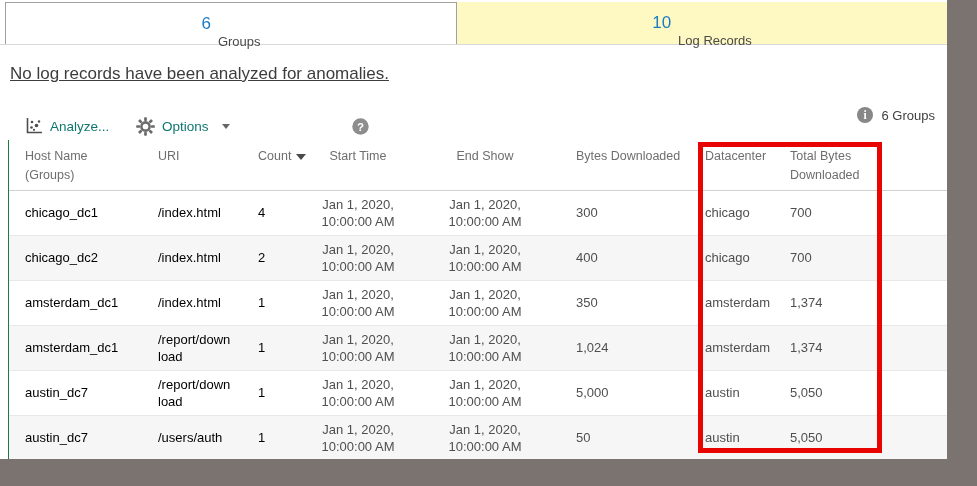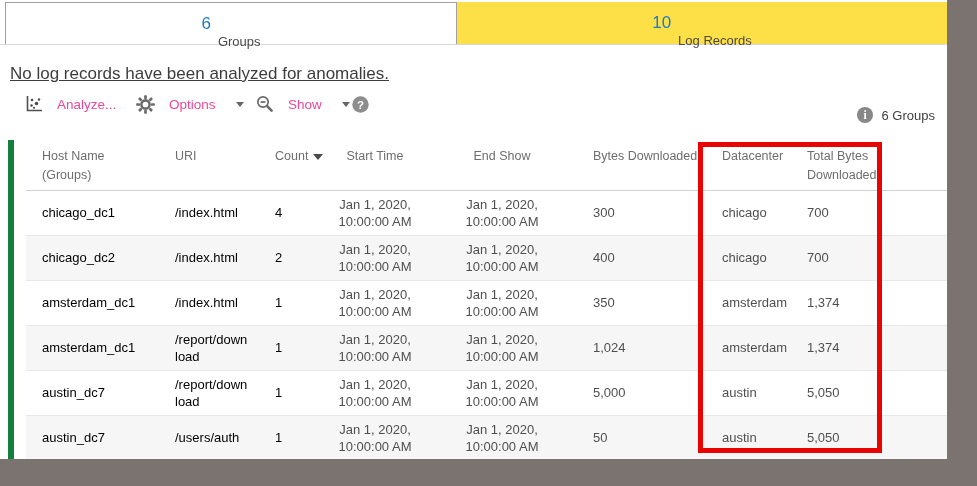--- a/index.html
+++ b/index.html
@@ -10,40 +10,40 @@
 
   
   .desktop-right  { position:absolute; top:0; left:947px; width:30px; height:486px; background:#7a736f; z-index:20; }
   .desktop-bottom { position:absolute; top:459px; left:0; width:977px; height:27px; background:#7a736f; z-index:20; }
 
   
   .tab-row { position:absolute; left:0; top:0; width:947px; height:45px; border-bottom:1px solid #d8d8d8; background:#fff; }
   .tab { display:flex; align-items:center; justify-content:center; gap:7px; cursor:pointer; }
   .tab-active { position:absolute; left:5px; top:2px; width:452px; height:42px; background:#fff;
                 border:1px solid #a0a0a0; border-bottom:none; }
-  .tab-inactive { position:absolute; left:457px; top:2px; width:490px; height:42px; background:#fde047; }
+  .tab-inactive { position:absolute; left:457px; top:2px; width:490px; height:42px; background:#fef9c3; }
   .tab-num { font-size:17px; color:#1d7bc4; }
   .tab-label { font-size:13px; color:#4a4a4a;margin-top:35px; }
 
   .message { position:absolute; left:10px; top:64px; font-size:17px; color:#3d3d3d;text-decoration:underline; }
 
   
-  .tb-item { position:absolute; top:90px; height:28px; display:flex; align-items:center; gap:14px;
-             font-size:13.5px; color:#ec4899; cursor:pointer; }
+  .tb-item { position:absolute; top:112px; height:28px; display:flex; align-items:center; gap:7px;
+             font-size:13.5px; color:#0f766e; cursor:pointer; }
   .tb-analyze { left:24px; }
   .tb-options { left:136px; }
   .tb-show    { left:256px; }
   .tb-help    { left:351px; }
   .caret-down { width:0; height:0; border-left:4.5px solid transparent; border-right:4.5px solid transparent;
                 border-top:5.5px solid #666; margin-left:6px; }
   .info-summary { position:absolute; top:101px; right:12px; height:28px; display:flex; align-items:center;
                   gap:8px; font-size:13px; color:#3f3f3f; }
 
   
-  .table-wrap { position:absolute; left:8px; top:140px; width:939px; border-left:6px solid #15803d;padding-left:12px; }
+  .table-wrap { position:absolute; left:8px; top:140px; width:939px; border-left:1px solid #15803d; }
   table { border-collapse:collapse; table-layout:fixed; width:938px; }
   th { font-weight:normal; font-size:12.5px; color:#6e6e6e; text-align:left; vertical-align:top;
        padding:7px 4px 0 10px; height:50px; line-height:19px; border-bottom:1px solid #d0d0d0; }
   th.c1 { padding-left:16px; }
   th.center, td.center { text-align:center; padding-left:0; padding-right:0; }
   td { font-size:13px; color:#4f4f4f; vertical-align:middle; padding:0 6px 0 10px; height:45px;
        line-height:17px; border-bottom:1px solid #e8e8e8; }
   td.c1 { padding-left:16px; }
   tr.stripe td { background:#f6f6f6; }
   .link { color:#000000; cursor:pointer; }
@@ -102,31 +102,20 @@
           <rect x="7.7" y="0.2" width="2.6" height="3.6" rx="0.7" transform="rotate(270 9 9)"></rect>
           <rect x="7.7" y="0.2" width="2.6" height="3.6" rx="0.7" transform="rotate(315 9 9)"></rect>
         </g>
         <circle cx="9" cy="9" r="3.9" fill="none" stroke="#6a6a6a" stroke-width="2.4"></circle>
       </svg>
     </span>
     <span>Options</span>
     <span class="caret-down"></span>
   </div>
 
-  <div class="tb-item tb-show">
-    <span>
-      <svg class="icon-svg" width="18" height="18" viewBox="0 0 18 18">
-        <circle cx="7" cy="7" r="5.2" fill="none" stroke="#6a6a6a" stroke-width="1.7"></circle>
-        <line x1="4.6" y1="7" x2="9.4" y2="7" stroke="#6a6a6a" stroke-width="1.7"></line>
-        <line x1="11.2" y1="11.2" x2="15.6" y2="15.6" stroke="#6a6a6a" stroke-width="2.6" stroke-linecap="round"></line>
-      </svg>
-    </span>
-    <span>Show</span>
-    <span class="caret-down"></span>
-  </div>
 
   <div class="tb-item tb-help">
     <span>
       <svg class="icon-svg" width="19" height="19" viewBox="0 0 19 19">
         <circle cx="9.5" cy="9.5" r="8.2" fill="#8d8d8d"></circle>
         <text x="9.5" y="13.6" text-anchor="middle" font-size="11.5" font-weight="bold" font-family="Liberation Sans, sans-serif" fill="#ffffff">?</text>
       </svg>
     </span>
   </div>
 

